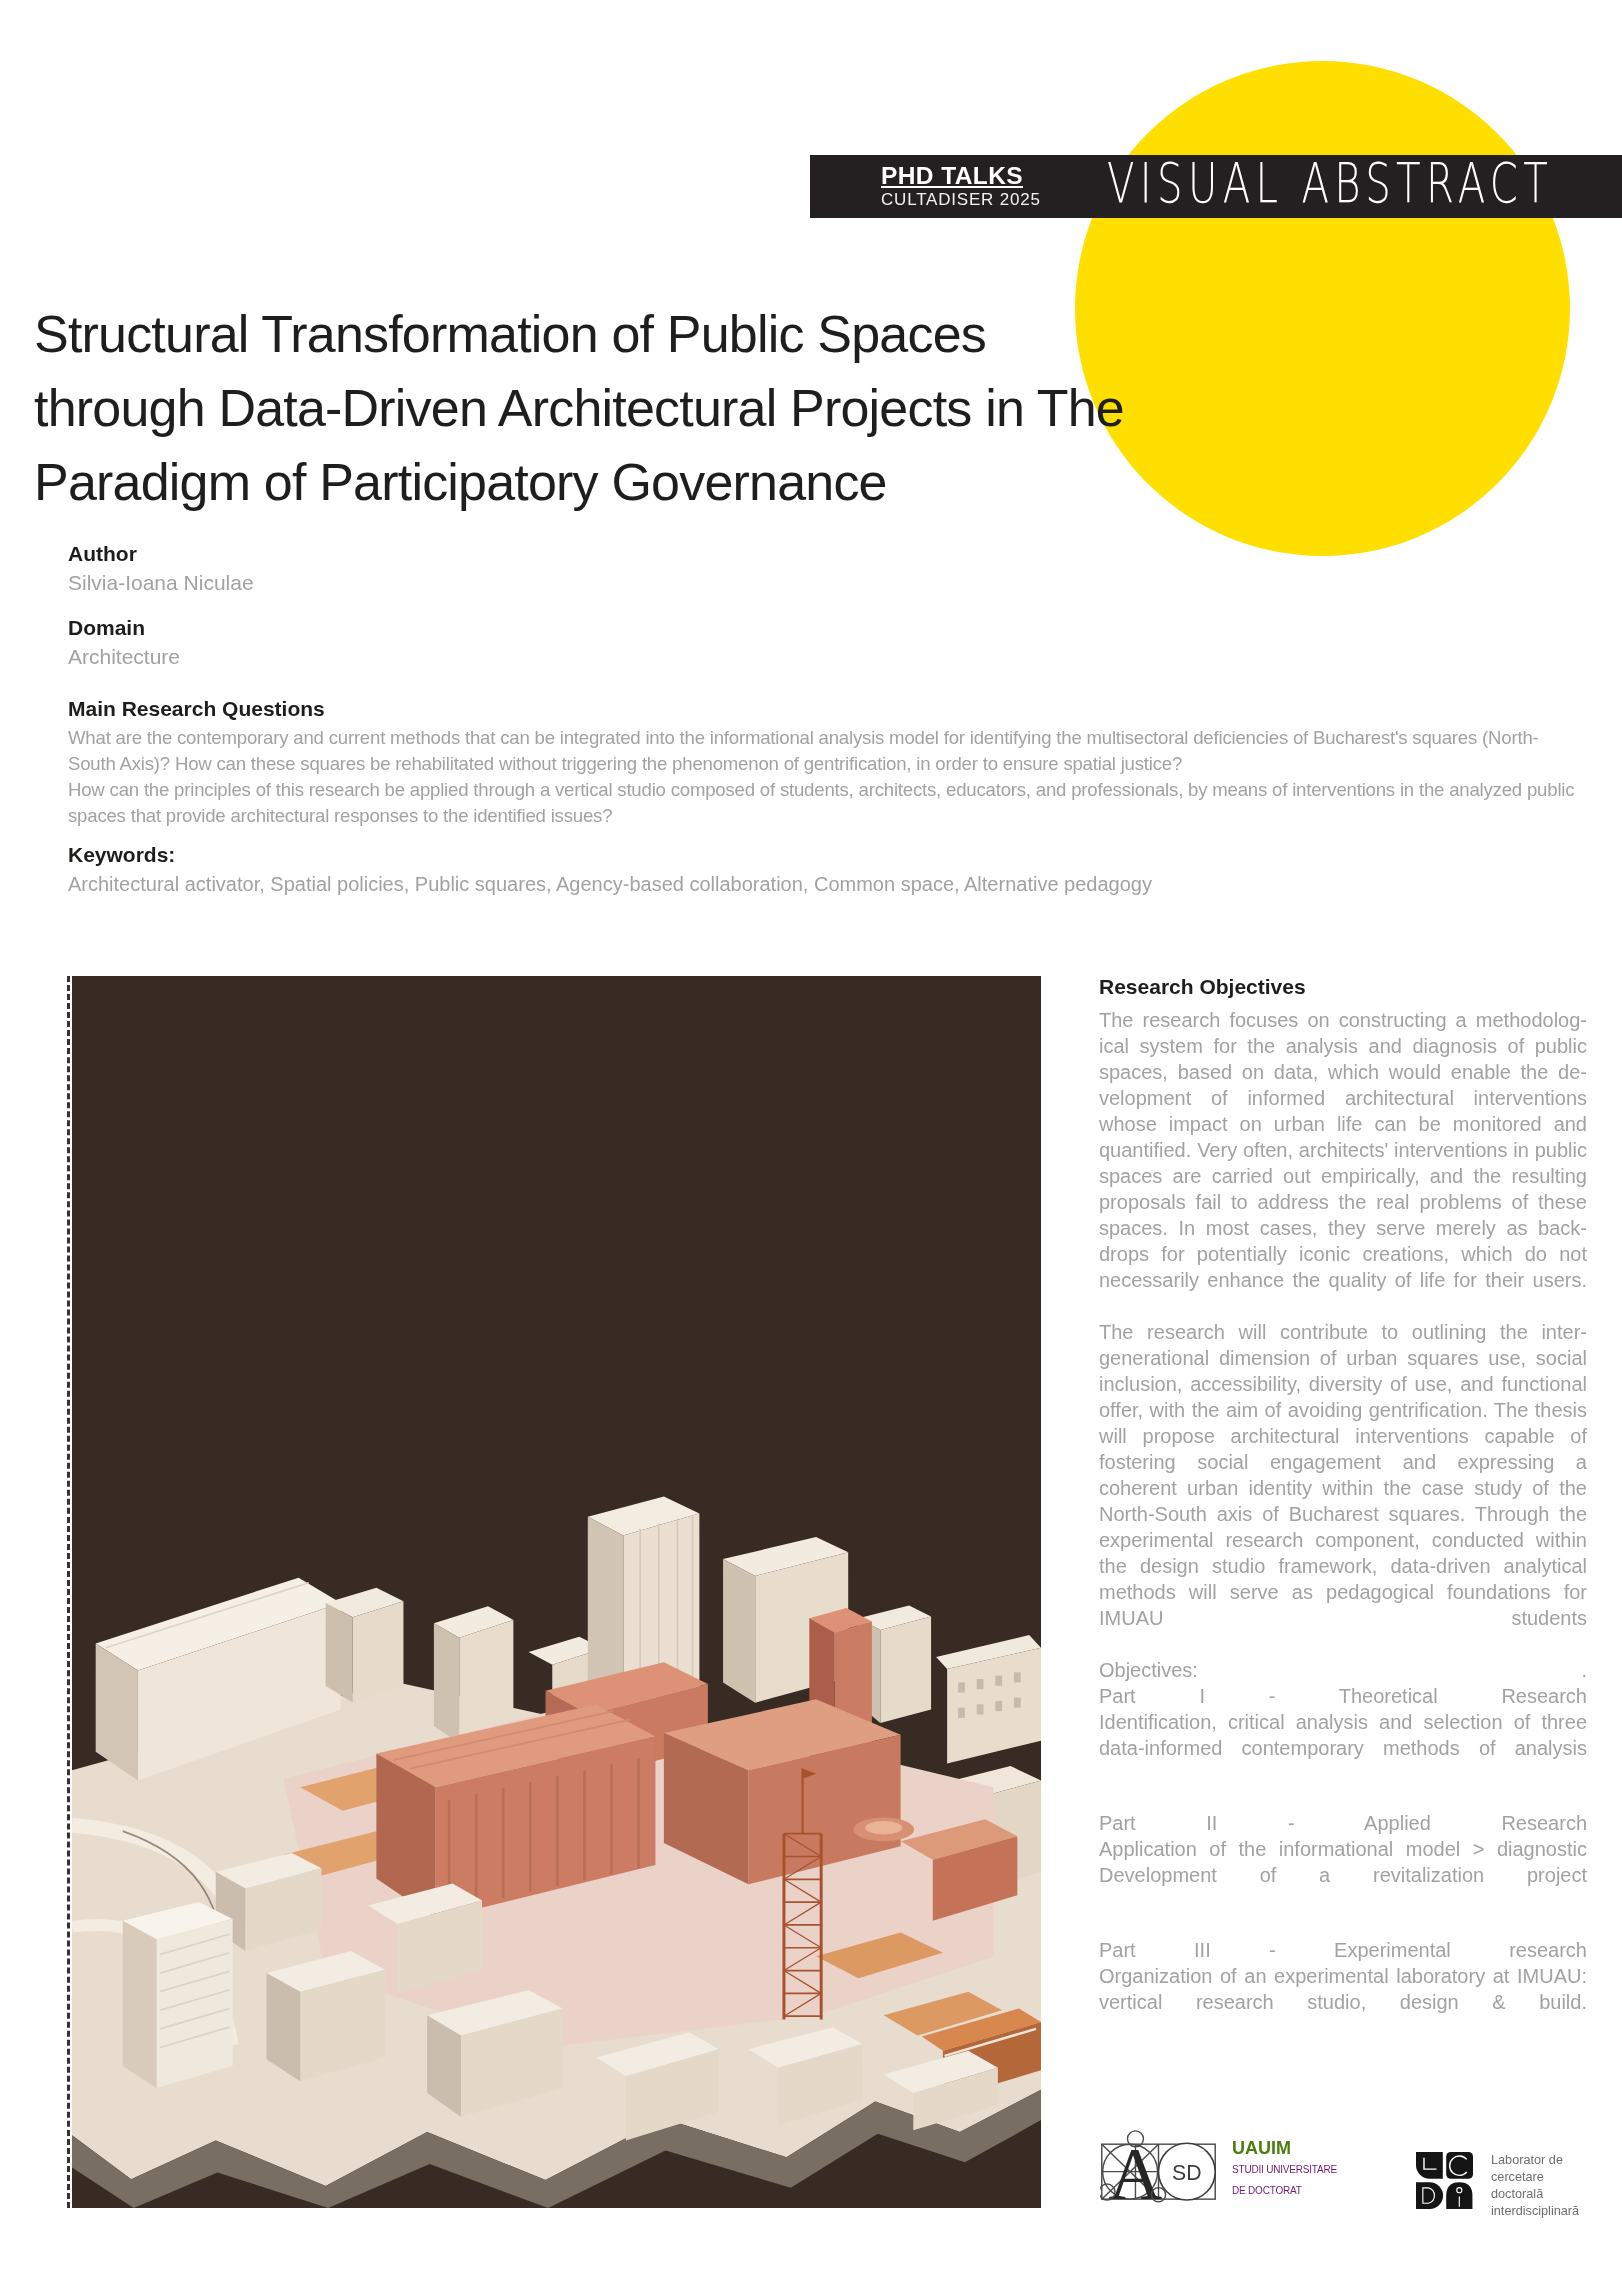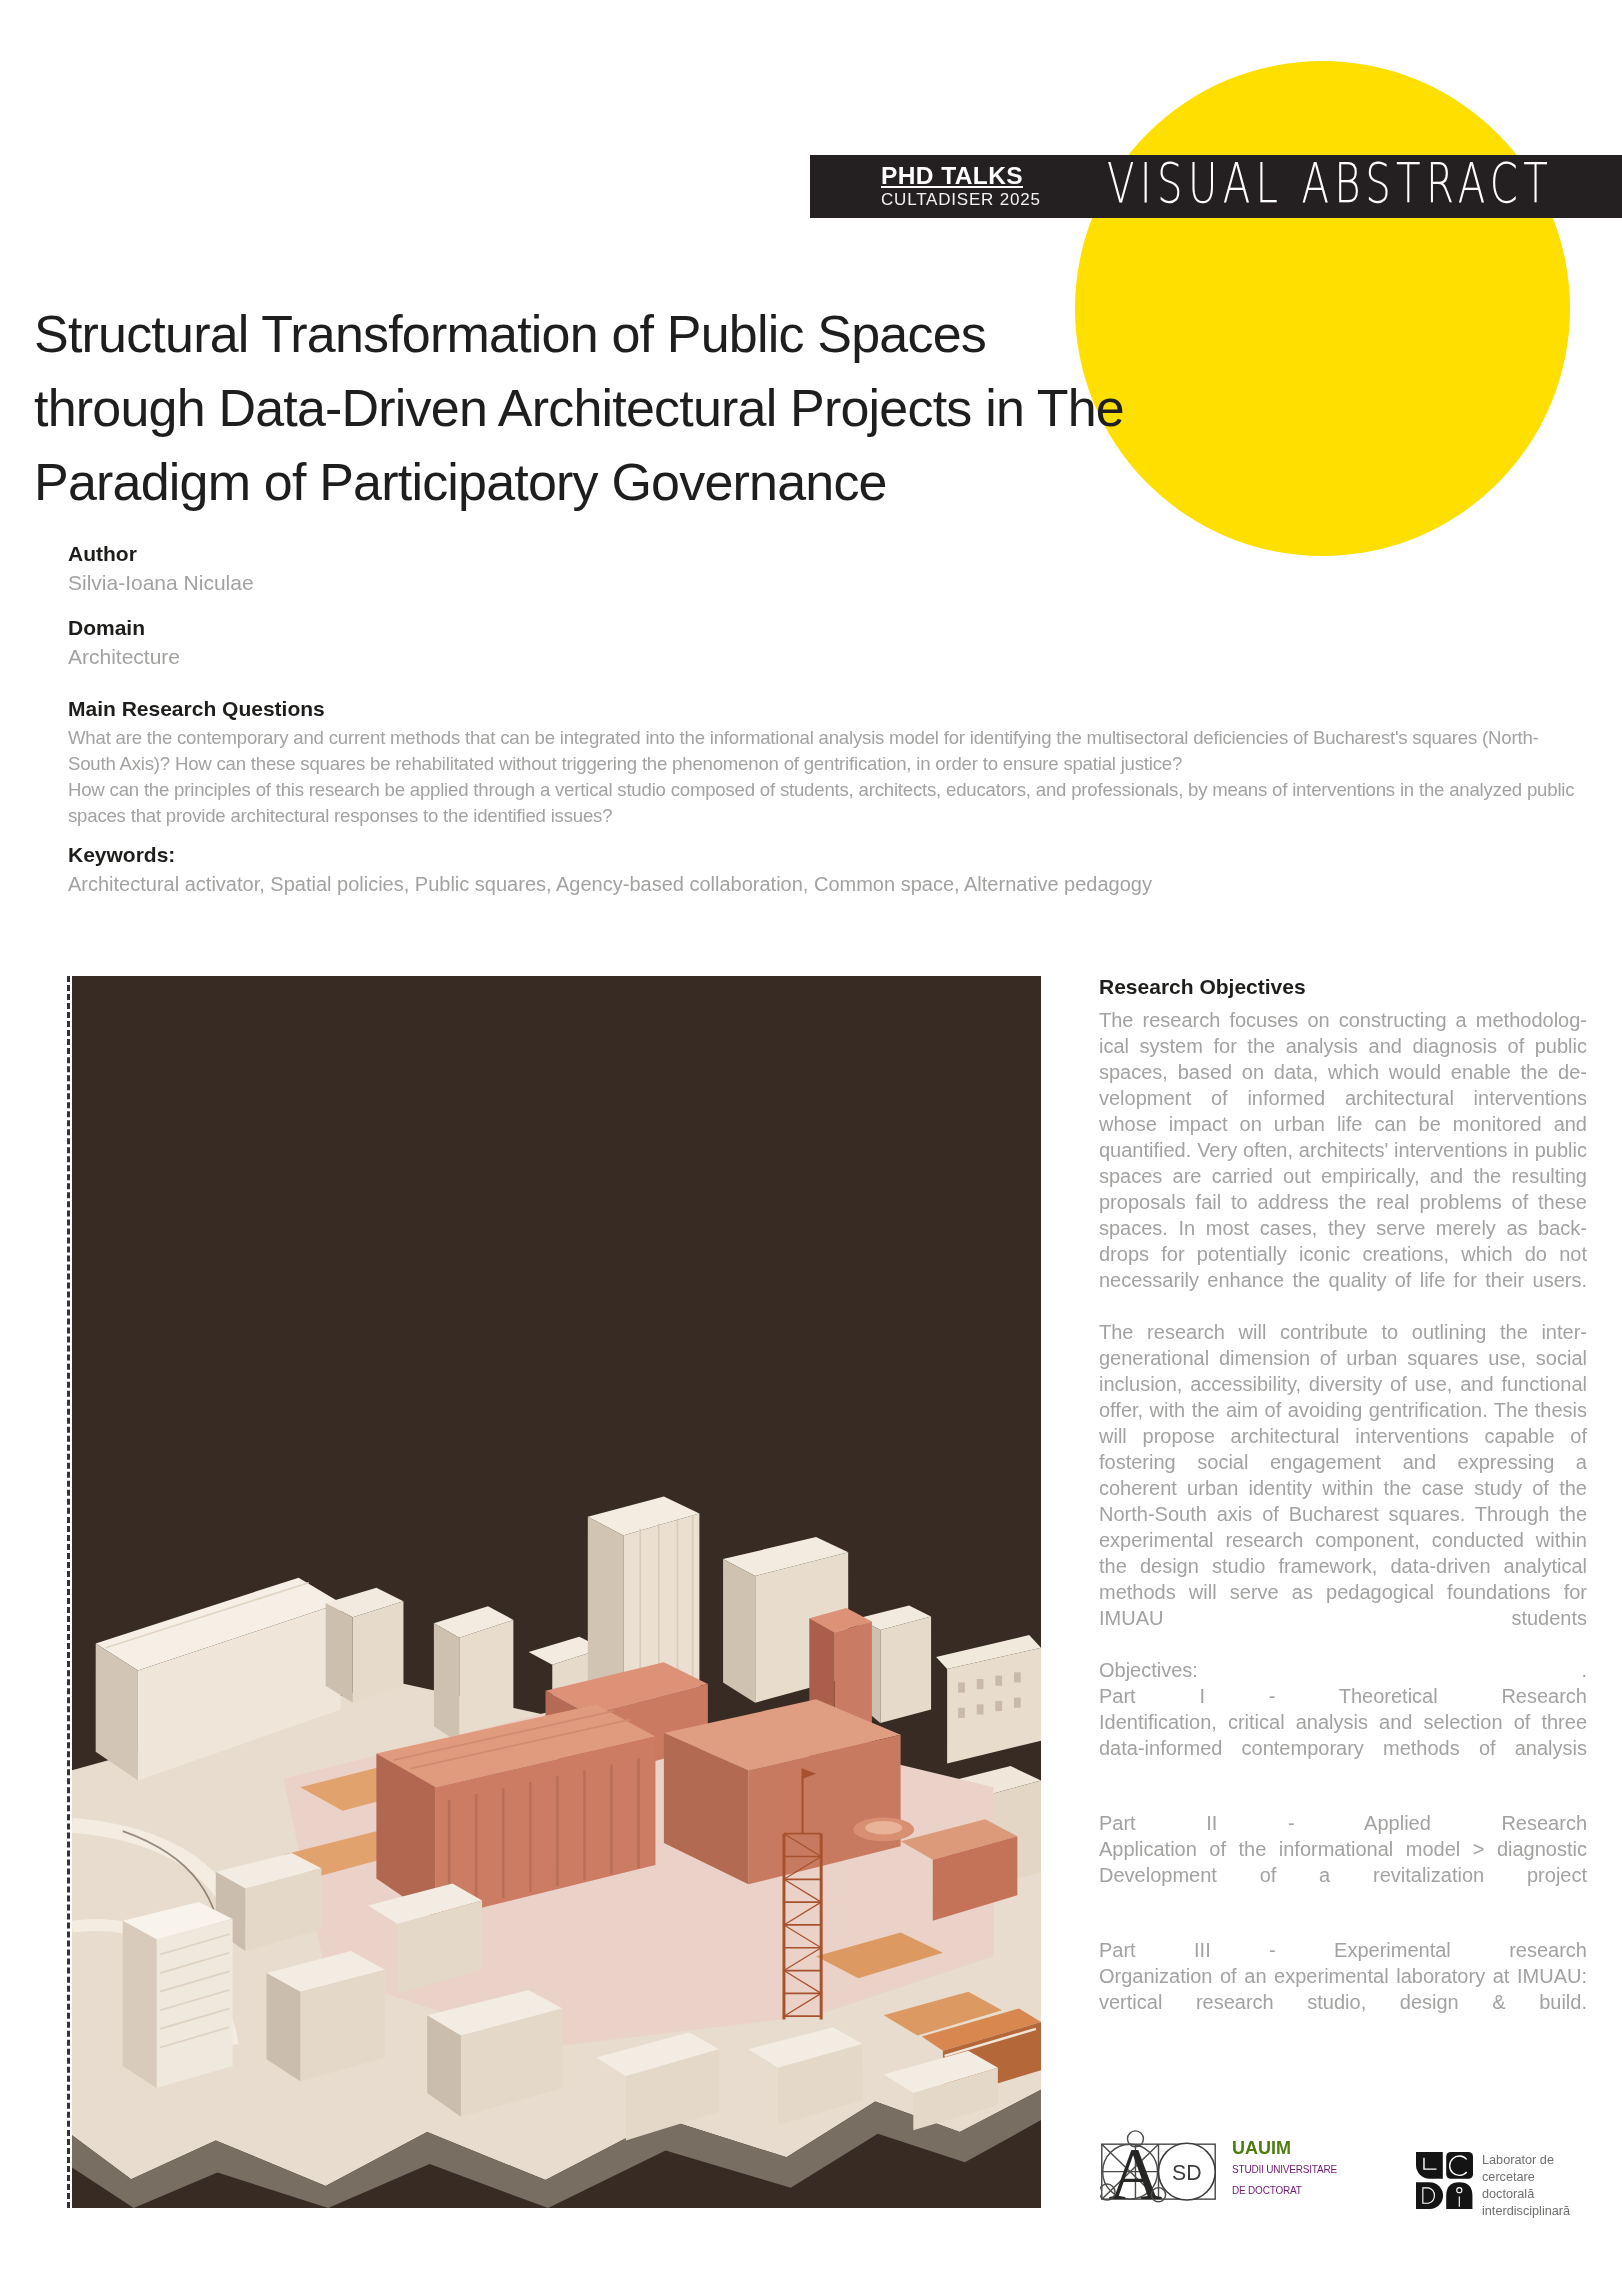--- a/index.html
+++ b/index.html
@@ -61,21 +61,21 @@
   }
   .jline{
     font-size:20px;line-height:26px;color:var(--body_gray);
     text-align:justify;text-align-last:justify;-moz-text-align-last:justify;
   }
   .part-gap{height:49px;}
   
   #uauim-logo{position:absolute;left:1100px;top:2130px;display:flex;align-items:center;gap:15px;z-index:2;}
   .uauim-text .name{font-size:18px;font-weight:bold;color:#4d7c0f;line-height:22px;}
   .uauim-text .line{font-size:10px;color:#701a75;line-height:21px;letter-spacing:-0.2px;}
-  #lcdi-logo{position:absolute;left:1416px;top:2152px;display:flex;align-items:flex-start;gap:9px;z-index:2;}
+  #lcdi-logo{position:absolute;left:1416px;top:2152px;display:flex;align-items:flex-start;gap:18px;z-index:2;}
   .lcdi-text .line{font-size:12.7px;color:#6f6f6e;line-height:17px;}
 </style>
 </head>
 <body>
 
 <div id="page">
 
   <div class="yellow-circle"></div>
 
   <div class="topbar">

